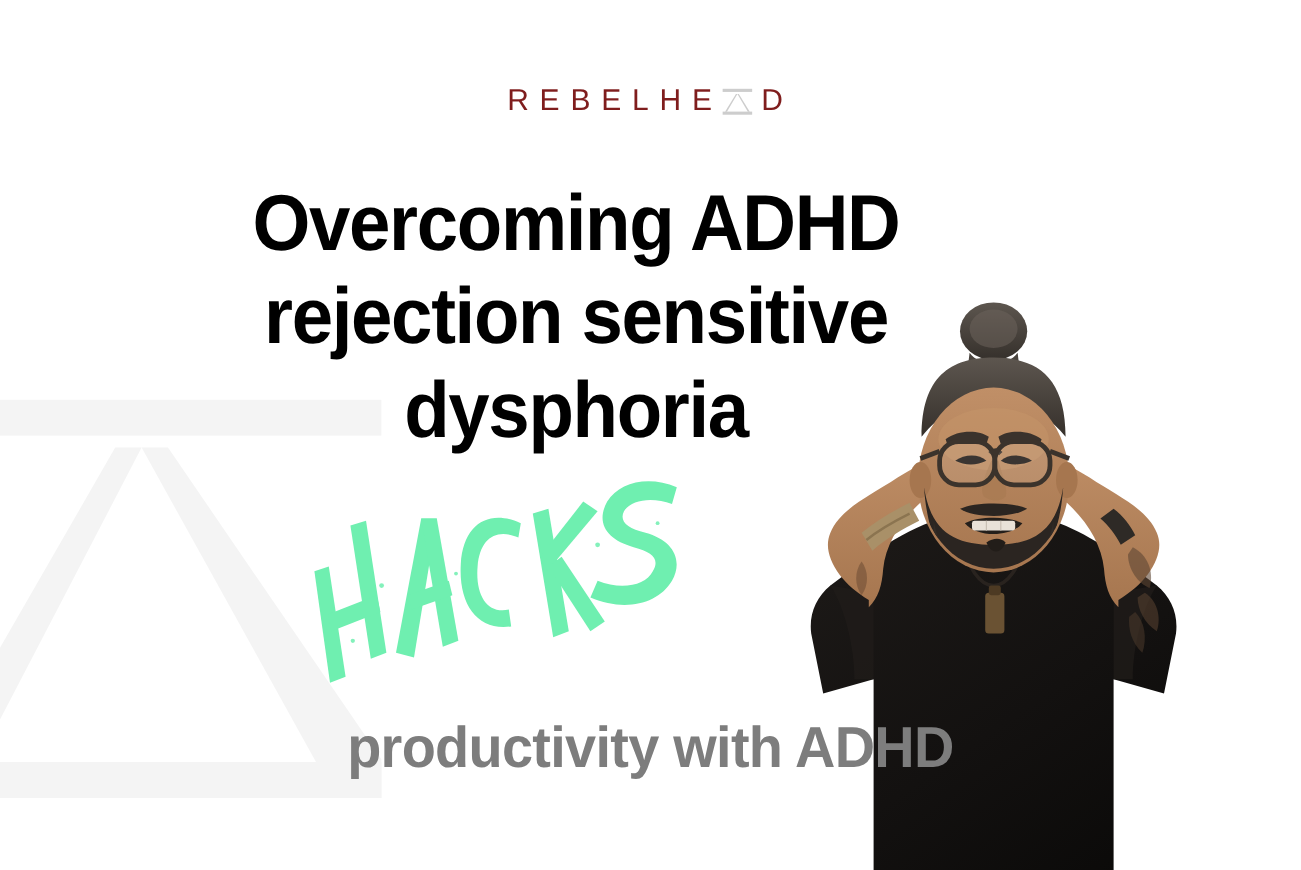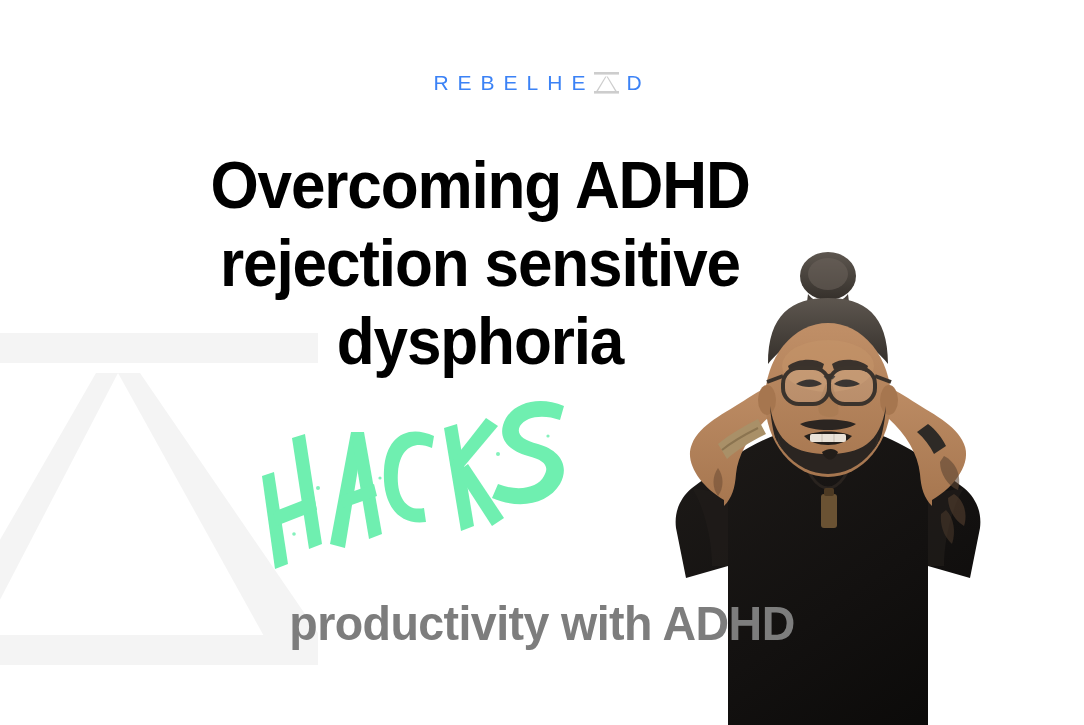--- a/index.html
+++ b/index.html
@@ -21,24 +21,24 @@
     position: absolute;
     top: 70px;
     left: 0;
     width: 1084px;
     text-align: center;
     white-space: nowrap;
     user-select: none;
   }
   #brand-logo .wordmark-part {
     display: inline-block;
-    font-size: 21px;
+    font-size: 25px;
     font-weight: 400;
     letter-spacing: 9px;
-    color: #3b82f6;
+    color: #7f1d1d;
     vertical-align: middle;
   }
   #brand-logo .logo-a-mark {
     display: inline-block;
     position: relative;
     width: 25px;
     height: 25px;
     vertical-align: middle;
     margin: 0 7px 0 0;
   }

